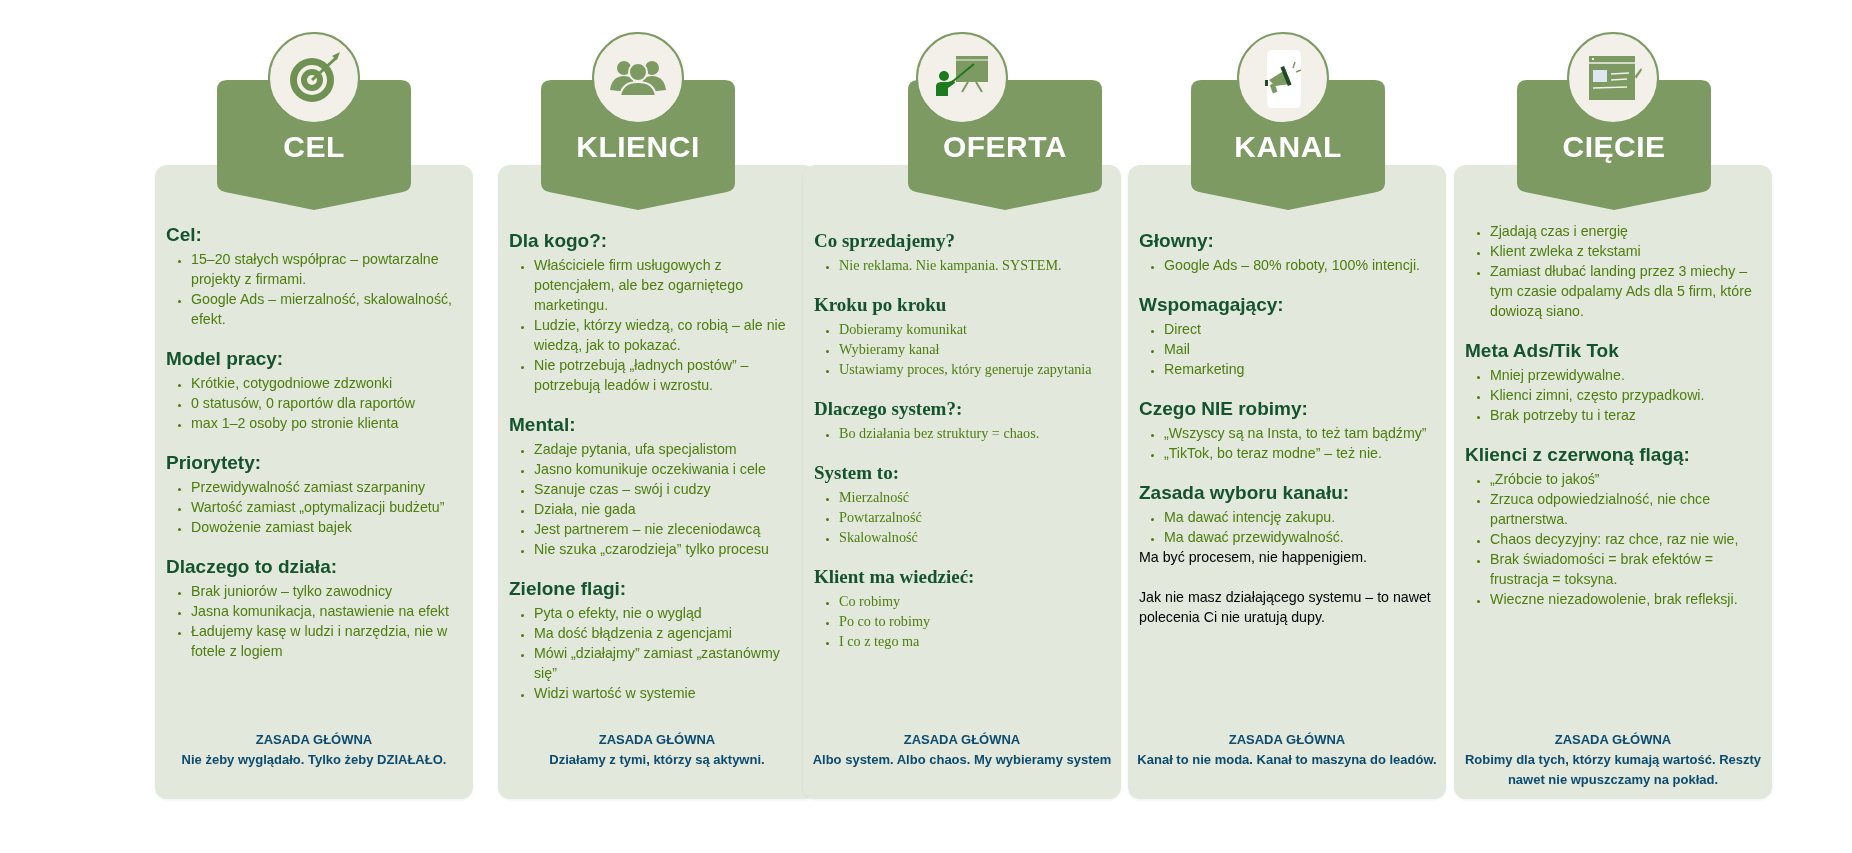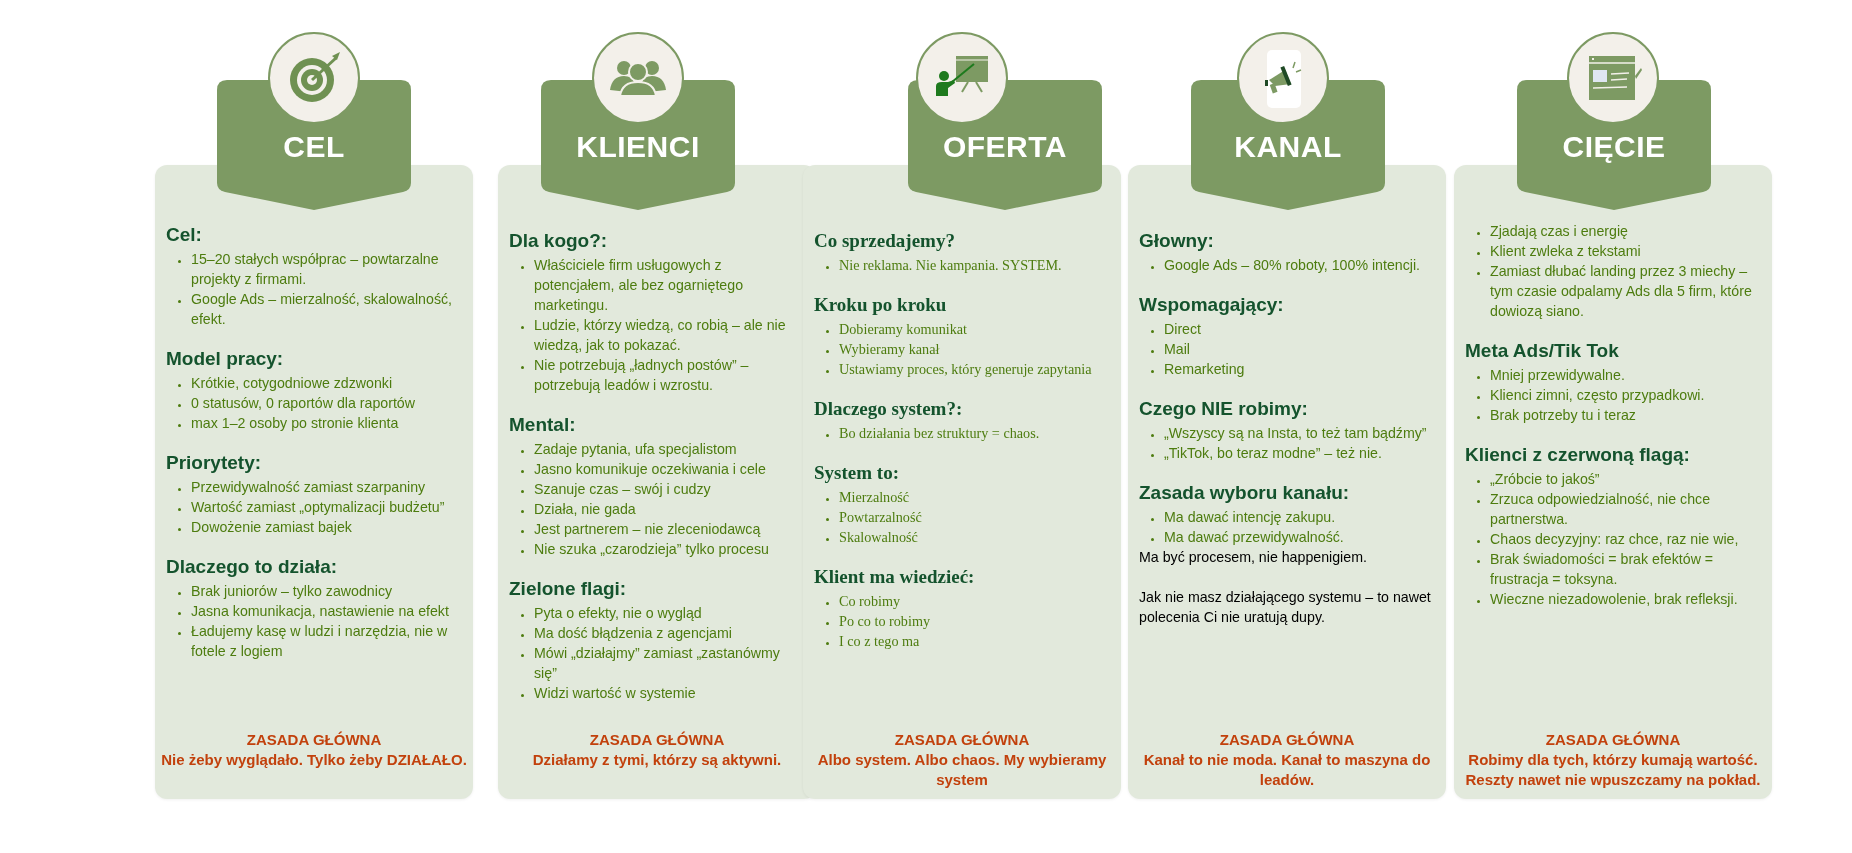--- a/index.html
+++ b/index.html
@@ -16,21 +16,21 @@
                  display:flex; align-items:center; justify-content:center; box-sizing:border-box; }
   .icon-circle svg { width:64px; height:64px; }
   .content { position:absolute; left:11px; right:10px; top:50px; font-size:14.2px; line-height:20px; }
   .sec { margin-bottom:18px; }
   .sec h3 { margin:8px 0 2px 0; font-size:19px; line-height:24px; color:#14532d; font-weight:bold; }
   .sec ul { margin:0; padding-left:25px; list-style:disc; }
   .sec li { color:#4d7c0f; }
   .sec li::marker { font-size:11px; }
   .plain { color:#000000; }
   .rule { position:absolute; left:6px; right:6px; text-align:center; font-weight:bold;
-          color:#c2410c; font-size:15px; line-height:20px; }
+          color:#0c4a6e; font-size:13px; line-height:20px; }
 </style>
 </head>
 <body>
 
 <div class="card" style="left:155px;">
   <div class="content" style="top:50px;">
     <div class="sec">
       <h3>Cel:</h3>
       <ul>
           <li>15–20 stałych współprac – powtarzalne projekty z firmami.</li>

